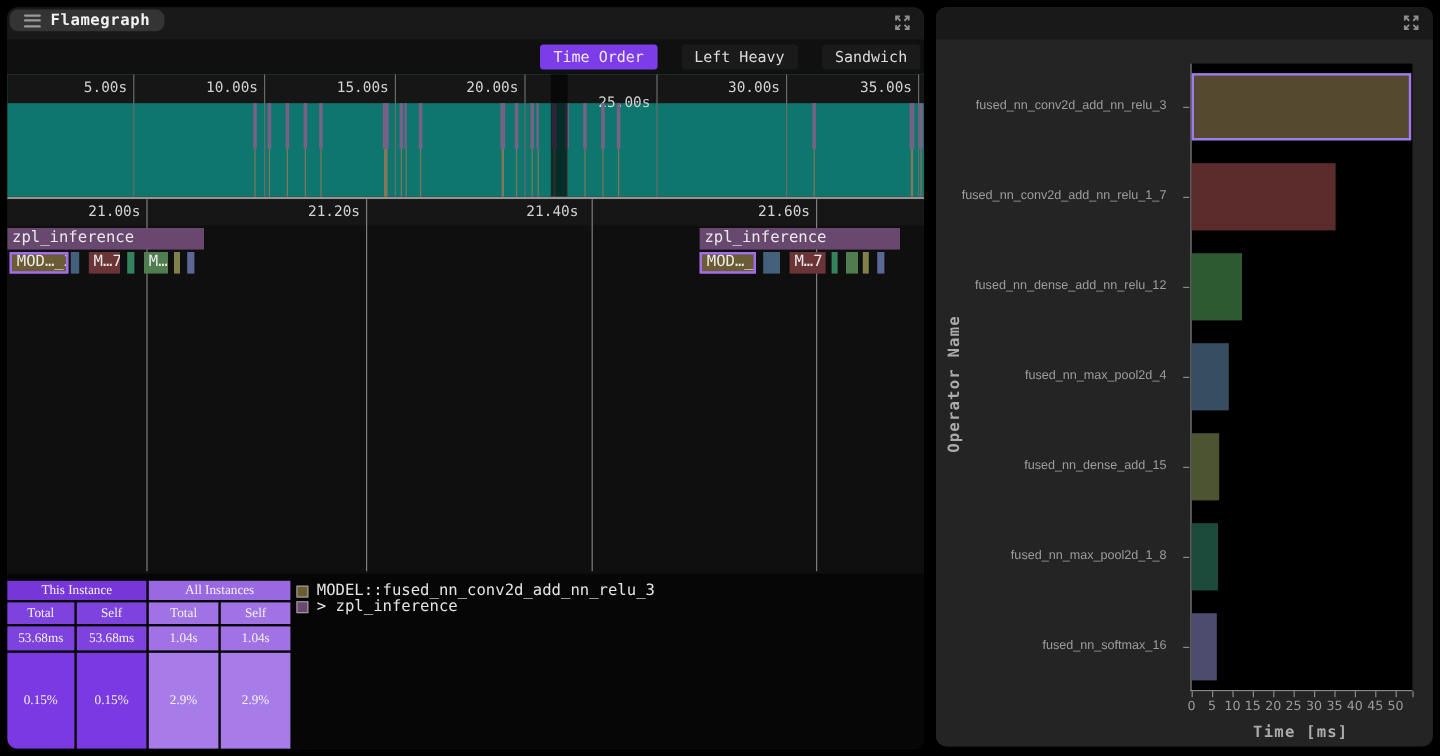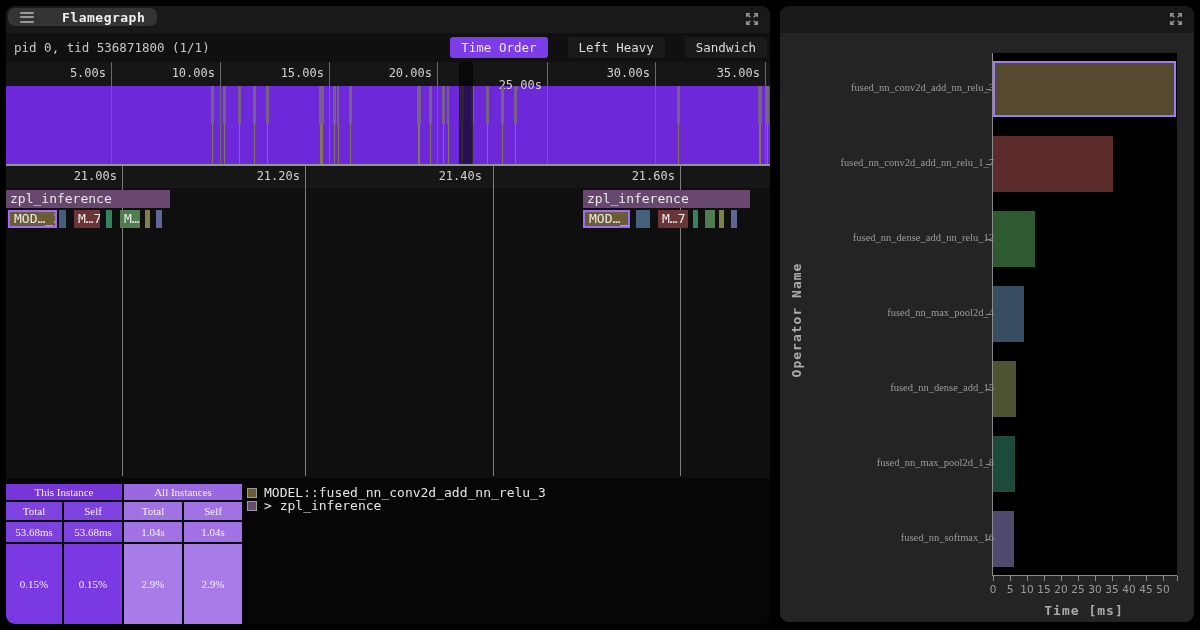--- a/index.html
+++ b/index.html
@@ -6,34 +6,34 @@
   body {
     width:1200px; height:630px; position:relative; background:#000;
     font-family:"DejaVu Sans Mono","Liberation Mono",monospace; overflow:hidden;
   }
   .window { position:absolute; background:#191919; border-radius:9px; overflow:hidden; }
   #win-left  { left:6px;   top:6px; width:764px; height:618px; }
   #win-right { left:780px; top:6px; width:414px; height:616px; background:#242424; }
 
   .titlebar { position:relative; height:27px; background:#191919; }
   .titletab { position:absolute; left:2px; top:2px; height:18px; background:#343434;
-              border-radius:7px; display:flex; align-items:center; padding:0 12px; gap:28px; }
+              border-radius:7px; display:flex; align-items:center; padding:0 12px; gap:8px; }
   .title-text { color:#f2f2f2; font-weight:bold; font-size:13px; letter-spacing:0.5px; }
   .burger { display:inline-flex; flex-direction:column; gap:2.5px; width:14px; }
   .burger i { height:2px; background:#9a9a9a; border-radius:1px; }
   .closex { color:#b4b4b4; font-size:15px; line-height:15px; margin-left:2px; }
   .expand { position:absolute; right:10px; top:5px; width:16px; height:16px; }
 
   .subbar { position:relative; height:29px; background:#101010; display:flex; align-items:center; }
   .pid { color:#c9c9c9; font-size:12.5px; padding-left:8px; }
   .viewtabs { position:absolute; right:3px; top:4px; display:flex; gap:20px; }
   .vtab { font-size:12.5px; color:#dcdcdc; padding:3px 11px; background:#1a1a1a; border-radius:3px; }
   .vtab.active { background:#7c3ce8; color:#f0e7ff; }
 
-  #minimap { position:relative; height:102px; background:#6d28d9; }
+  #minimap { position:relative; height:102px; background:#0f766e; }
   #mm-axis { position:absolute; top:0; left:0; right:0; height:24px; background:#161616; }
   .mm-grid { position:absolute; top:0; height:102px; width:1px; background:#6a6a6a; }
   .mm-label,.dt-label { position:absolute; top:4px; color:#d2d2d2; font-size:12px; white-space:nowrap; }
   .mm-bar-top    { position:absolute; top:24px; height:38px; }
   .mm-bar-bottom { position:absolute; top:62px; height:40px; }
   .mm-sel { position:absolute; top:0; height:102px; background:rgba(0,0,0,0.62); }
 
   #detail { position:relative; height:314px; background:#0f0f0f; border-top:2px solid #949494; box-sizing:border-box; }
   #dt-axis { position:absolute; top:0; left:0; right:0; height:22px; background:#161616; }
   .dt-label { top:3px; }
@@ -45,21 +45,21 @@
   .cell { position:absolute; box-sizing:border-box; color:#f2f2f2; font-size:11px;
           display:flex; align-items:center; justify-content:center;font-family:Liberation Serif, serif; }
   .lg-row { position:absolute; display:flex; align-items:center; gap:7px;
             font-size:13px; color:#e4e4e4; white-space:nowrap; }
   .lg-swatch { width:10px; height:10px; border:1px solid #9a9a9a; box-sizing:border-box; }
 
   #chart { position:relative; height:589px; background:#242424; }
   #plot { position:absolute; left:212px; top:20px; width:184px; height:522px; background:#000;
           border-left:1px solid #8a8a8a; border-bottom:1px solid #8a8a8a; }
   .bar { position:absolute; left:0; box-sizing:border-box; }
-  .ycat { position:absolute; right:200px; font-family:Liberation Serif, serif;
+  .ycat { position:absolute; right:222px; font-family:Liberation Sans, sans-serif;
           font-size:10.5px; color:#9c9c9c; white-space:nowrap; }
   .ytick { position:absolute; width:5px; height:1px; background:#8a8a8a; left:206px; }
   .xtick { position:absolute; width:1px; height:5px; background:#8a8a8a; top:543px; }
   .xnum { position:absolute; top:550px; width:30px; text-align:center;
           font-family:"DejaVu Sans","Liberation Sans",sans-serif; font-size:10.5px; color:#9c9c9c; }
   .axis-title { position:absolute; color:#ababab; font-size:13px; font-weight:bold; letter-spacing:1px; }
   #xlab { left:212px; width:184px; top:570px; text-align:center; }
   #ylab { left:16px; top:287px; transform:translate(-50%,-50%) rotate(-90deg); white-space:nowrap; }
 </style>
 </head>
@@ -79,21 +79,20 @@
       <g stroke="#909090" stroke-width="1.5" fill="none">
         <path d="M6.3 6.3 L2.7 2.7 M2.7 6 V2.7 H6"></path>
         <path d="M9.7 6.3 L13.3 2.7 M10 2.7 H13.3 V6"></path>
         <path d="M6.3 9.7 L2.7 13.3 M2.7 10 V13.3 H6"></path>
         <path d="M9.7 9.7 L13.3 13.3 M13.3 10 V13.3 H10"></path>
       </g>
     </svg>
   </div>
 
   <div class="subbar">
-    <span class="pid">pid 0, tid 536871800 (1/1)</span>
     <div class="viewtabs">
       <span class="vtab active">Time Order</span>
       <span class="vtab">Left Heavy</span>
       <span class="vtab">Sandwich</span>
     </div>
   </div>
 
   <div id="minimap">
     <div id="mm-axis"></div>
   <div class="mm-grid" style="left: 105px;"></div>

